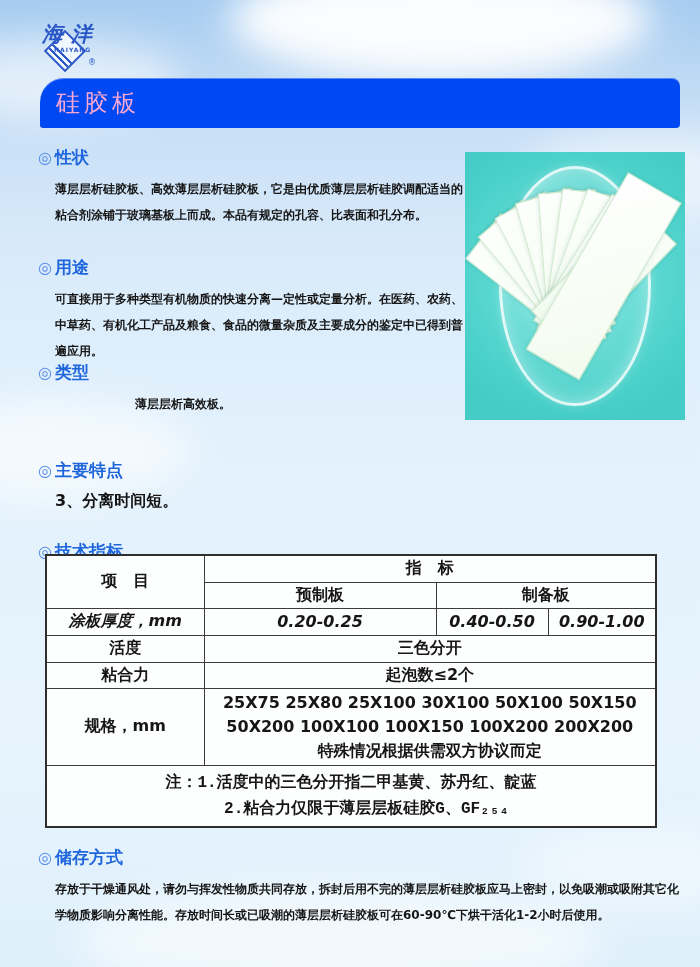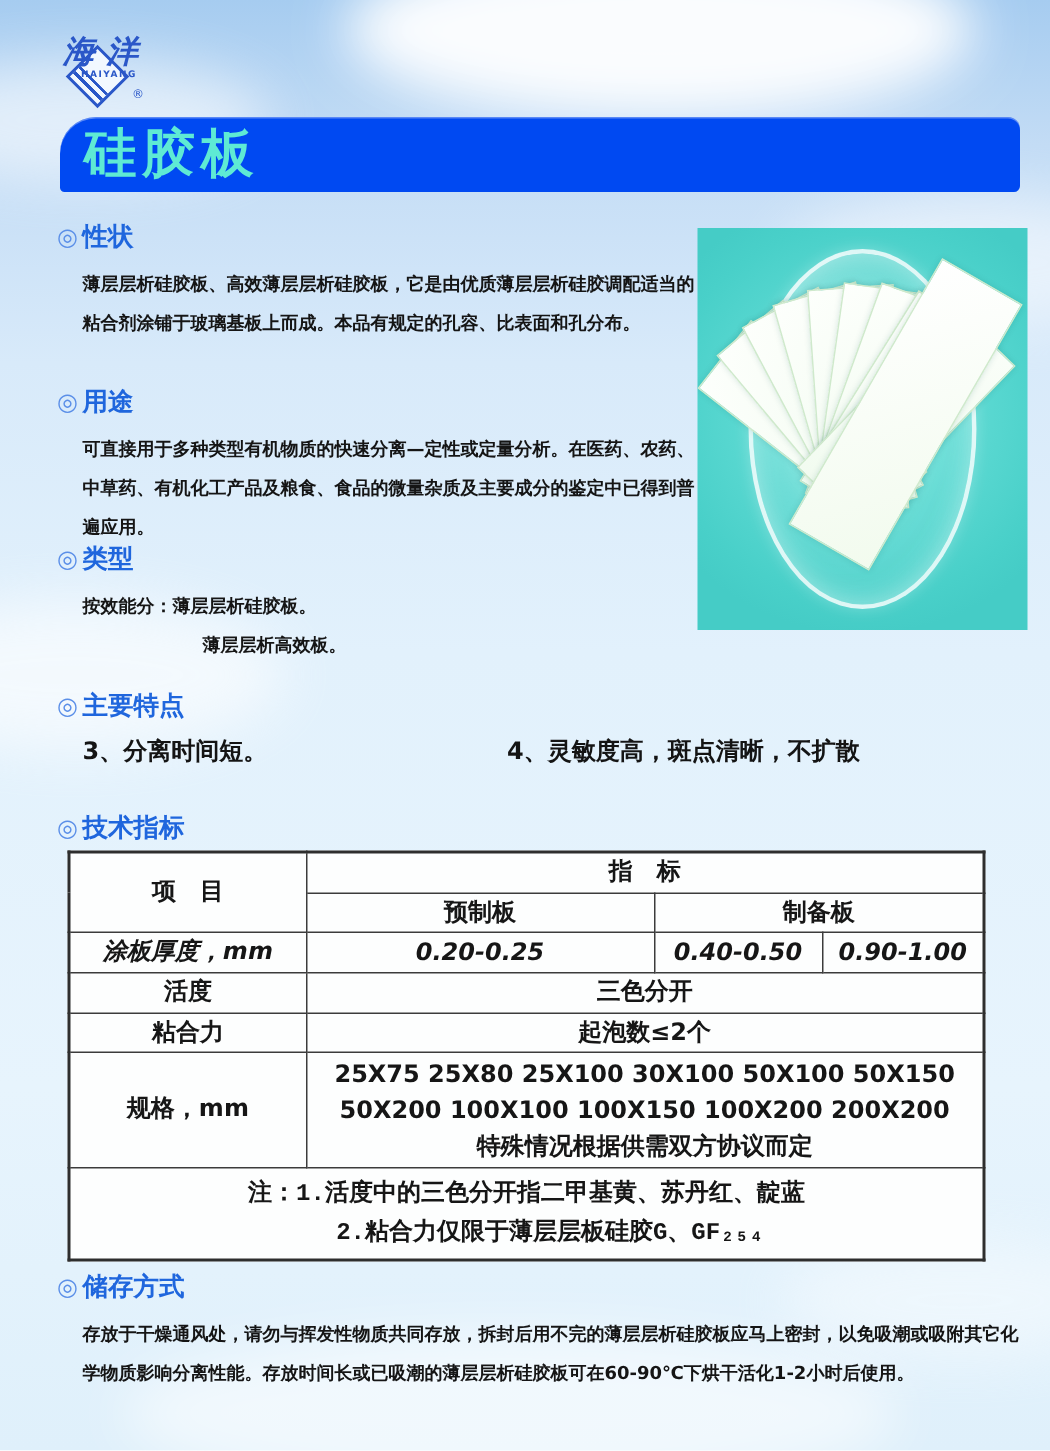--- a/index.html
+++ b/index.html
@@ -38,21 +38,21 @@
   .logo .sub { position:absolute; left:18px; top:28px; font-size:6px; letter-spacing:1px; font-weight:bold; }
   .logo .reg { position:absolute; left:52px; top:40px; font-size:8px; }
 
   
   .titlebar {
     position:absolute; left:40px; top:78px; width:640px; height:50px;
     background:#0049f2; border-radius:24px 8px 4px 3px;
     box-shadow:inset 0 1px 0 rgba(255,255,255,.35);
   }
   .titlebar .t {
-    color:#5eead4; font-size:35px; font-weight:bold; letter-spacing:4px;
+    color:#f9a8d4; font-size:24px; font-weight:normal; letter-spacing:4px;
     line-height:50px; padding-left:16px;
   }
 
   
   .sec { position:absolute; left:38px; }
   .sec-head { display:flex; align-items:center; color:#1f66dd; font-weight:bold; font-size:17px; }
   .sec-head .bullet { color:#5b8fe8; font-size:16px; margin-right:3px; font-weight:normal; }
   .body-txt { margin-top:7px; margin-left:17px; font-size:12px; font-weight:600; line-height:26px; color:#151515; }
   .w-narrow { width:408px; }
   .w-wide { width:626px; }
@@ -79,21 +79,21 @@
     background:linear-gradient(135deg,#fdfffc 0%,#eefaec 100%);
     border:1px solid #cfe9cc; transform-origin:50% 78%;
     box-shadow:0 0 4px rgba(0,90,85,.15);
   }
   .plate.big {
     left:-31px; top:-120px; width:62px; height:205px;
     background:linear-gradient(135deg,#ffffff 0%,#f2fbee 100%);
   }
 
   
-  .spec-table-wrap { position:absolute; left:45px; top:567px; }
+  .spec-table-wrap { position:absolute; left:45px; top:554px; }
   table.spec { border-collapse:collapse; background:#fdfefe; table-layout:fixed; width:610px; }
   table.spec th, table.spec td {
     border:1px solid #3c3c3c; font-size:16px; font-weight:600; color:#161616;
     text-align:center; vertical-align:middle; padding:2px 4px;
   }
   table.spec { border:2px solid #2e2e2e; }
   .rh1 { height:27px; } .rh2 { height:26px; } .rh3 { height:27px;font-style:italic; }
   .rh4 { height:27px; } .rh5 { height:26px; } .rh6 { height:75px; } .rh7 { height:62px;font-family:Liberation Mono, monospace; }
   .size-lines { text-align:left; padding-left:12px; line-height:24px; }
   .note-cell { text-align:left; padding-left:28px; line-height:26px; vertical-align:middle; }
@@ -157,33 +157,31 @@
     </div>
     <div class="body-txt w-narrow">可直接用于多种类型有机物质的快速分离—定性或定量分析。在医药、农药、中草药、有机化工产品及粮食、食品的微量杂质及主要成分的鉴定中已得到普遍应用。</div>
   </div>
 
   <div class="sec" style="top:361px;">
     <div class="sec-head">
       <span class="bullet">◎</span>
       <span>类型</span>
     </div>
     <div class="body-txt w-narrow">
-      <div>按效能分：薄层层析硅胶板。</div>
       <div class="indent">薄层层析高效板。</div>
     </div>
   </div>
 
   <div class="sec" style="top:459px;">
     <div class="sec-head">
       <span class="bullet">◎</span>
       <span>主要特点</span>
     </div>
     <div class="feat-grid">
       <div>3、分离时间短。</div>
-      <div>4、灵敏度高，斑点清晰，不扩散</div>
     </div>
   </div>
 
   <div class="sec" style="top:540px;">
     <div class="sec-head">
       <span class="bullet">◎</span>
       <span>技术指标</span>
     </div>
   </div>
 

